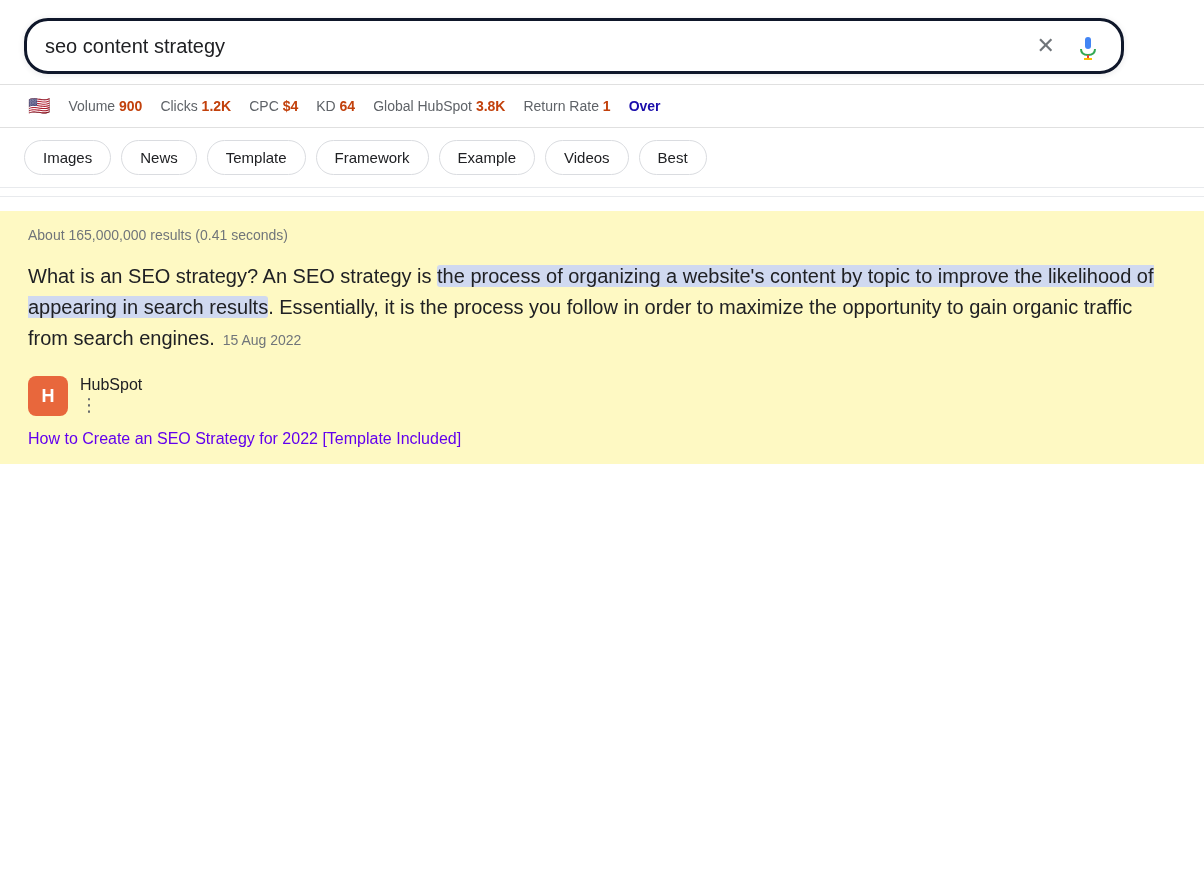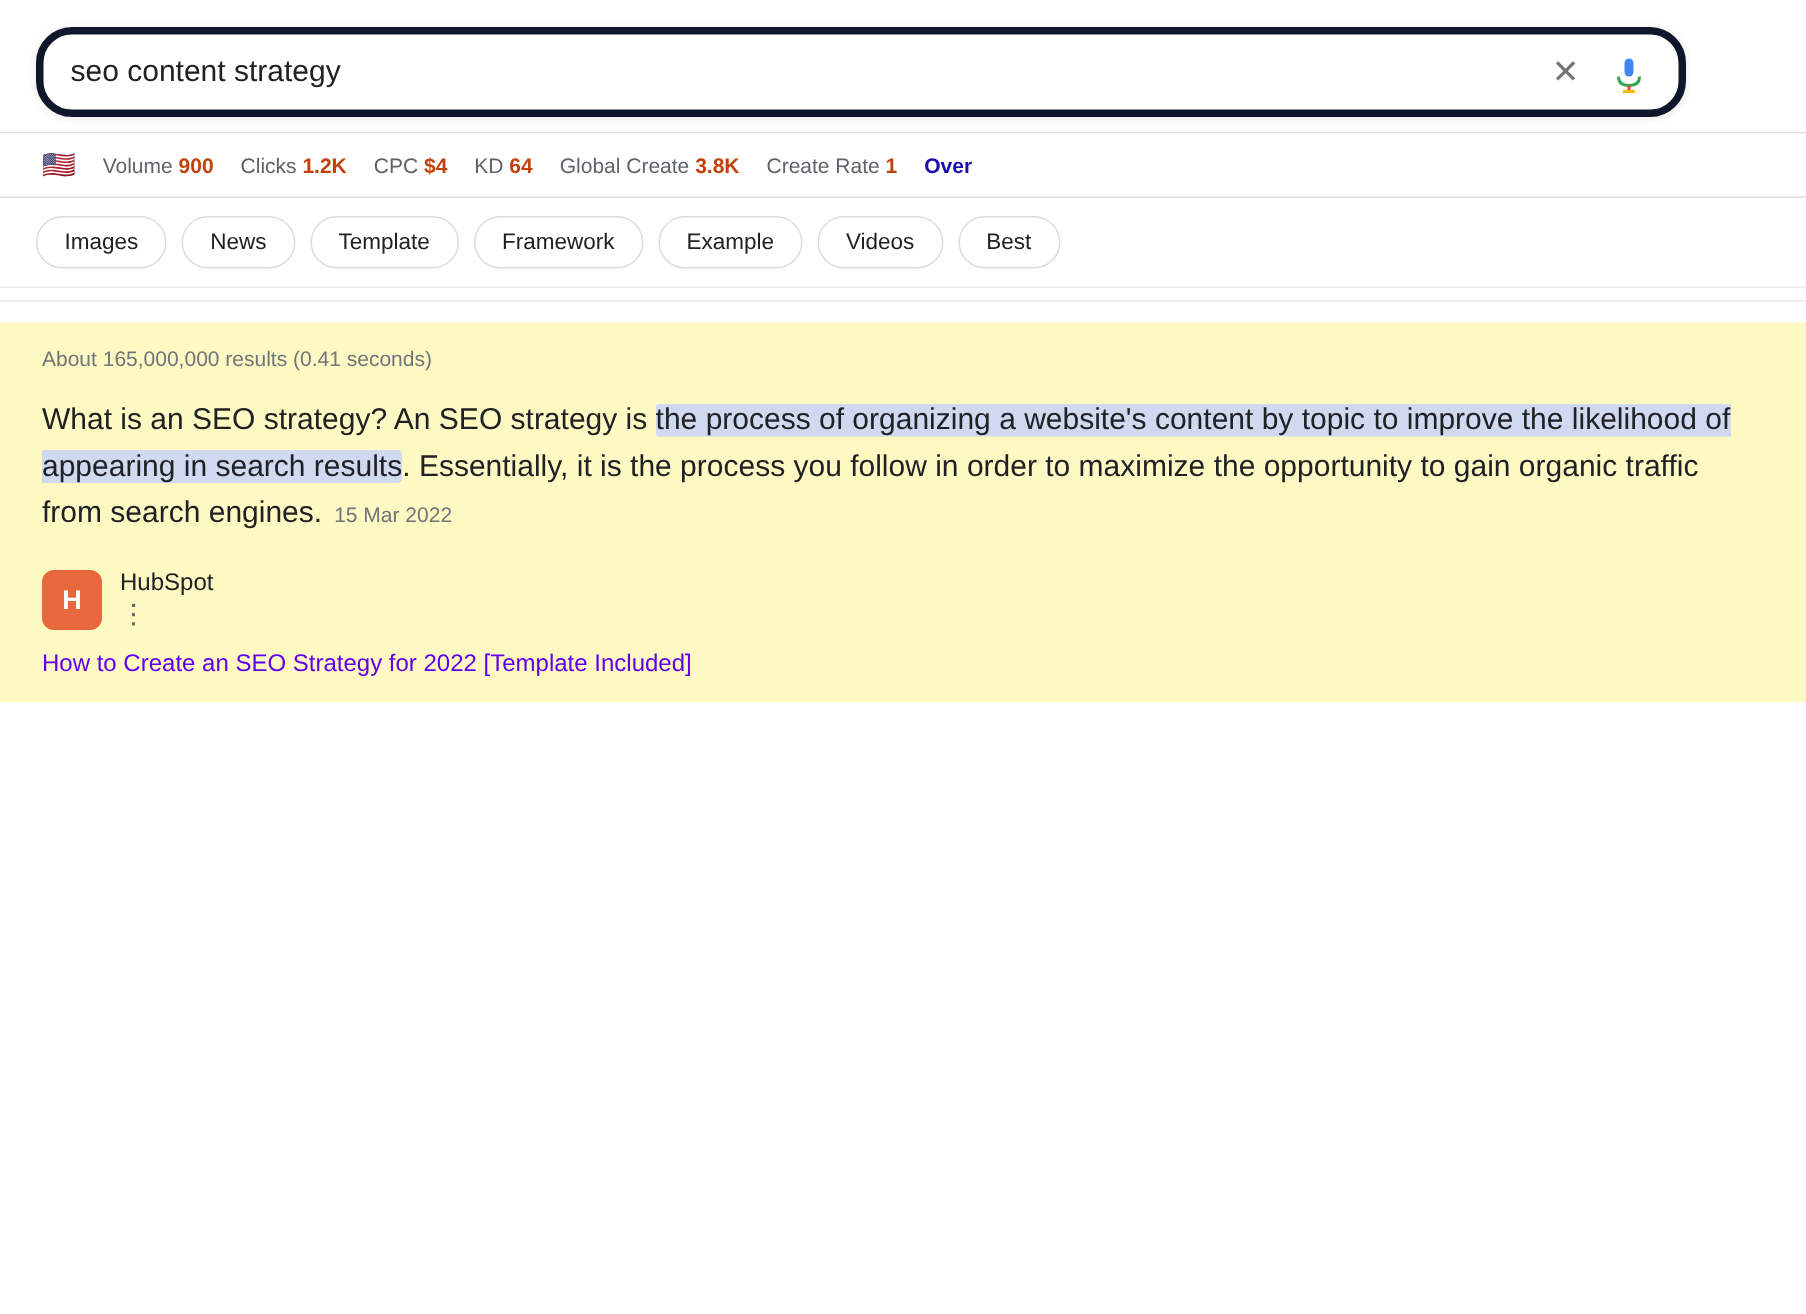--- a/index.html
+++ b/index.html
@@ -14,21 +14,21 @@
     
     .search-bar-container {
       padding: 18px 24px 10px 24px;
       border-bottom: 1px solid #e0e0e0;
       background: #fff;
     }
 
     .search-bar {
       display: flex;
       align-items: center;
-      border: 5px solid #0f172a;
+      border: 3px solid #0f172a;
       border-radius: 24px;
       padding: 10px 18px;
       max-width: 1100px;
       box-shadow: 0 1px 6px rgba(32,33,36,0.1);
       position: relative;
     }
 
     .search-input {
       flex: 1;
       border: none;
@@ -236,24 +236,24 @@
   <span>
     <span class="label">Clicks</span>&nbsp;<span class="value">1.2K</span>
   </span>
   <span>
     <span class="label">CPC</span>&nbsp;<span class="value">$4</span>
   </span>
   <span>
     <span class="label">KD</span>&nbsp;<span class="value">64</span>
   </span>
   <span>
-    <span class="label">Global Create</span>&nbsp;<span class="value">3.8K</span>
-  </span>
-  <span>
-    <span class="label">Create Rate</span>&nbsp;<span class="value">1</span>
+    <span class="label">Global HubSpot</span>&nbsp;<span class="value">3.8K</span>
+  </span>
+  <span>
+    <span class="label">Return Rate</span>&nbsp;<span class="value">1</span>
   </span>
   <span class="over-link">Over</span>
 </div>
 
 <div class="chips-row">
 
 <div class="chip">Images</div>
     <div class="chip">News</div>
     <div class="chip">Template</div>
     <div class="chip">Framework</div>
@@ -261,21 +261,21 @@
     <div class="chip">Videos</div>
     <div class="chip">Best</div>
   </div>
 
 <hr class="divider">
 
 <div class="results-area">
   <div class="results-count">About 165,000,000 results (0.41 seconds)</div>
 
   <div class="snippet-text">
-    <span>What is an SEO strategy? An SEO strategy is </span><span class="highlight">the process of organizing a website's content by topic to improve the likelihood of appearing in search results</span><span>. Essentially, it is the process you follow in order to maximize the opportunity to gain organic traffic from search engines.</span><span class="date">15 Mar 2022</span>
+    <span>What is an SEO strategy? An SEO strategy is </span><span class="highlight">the process of organizing a website's content by topic to improve the likelihood of appearing in search results</span><span>. Essentially, it is the process you follow in order to maximize the opportunity to gain organic traffic from search engines.</span><span class="date">15 Aug 2022</span>
   </div>
 
   <div class="source-row">
     <div class="source-logo">
       <span class="source-logo-inner">H</span>
     </div>
     <div class="source-info">
       <span class="source-name">HubSpot</span>
       <div class="source-url-row">
         <span class="more-icon">⋮</span>

